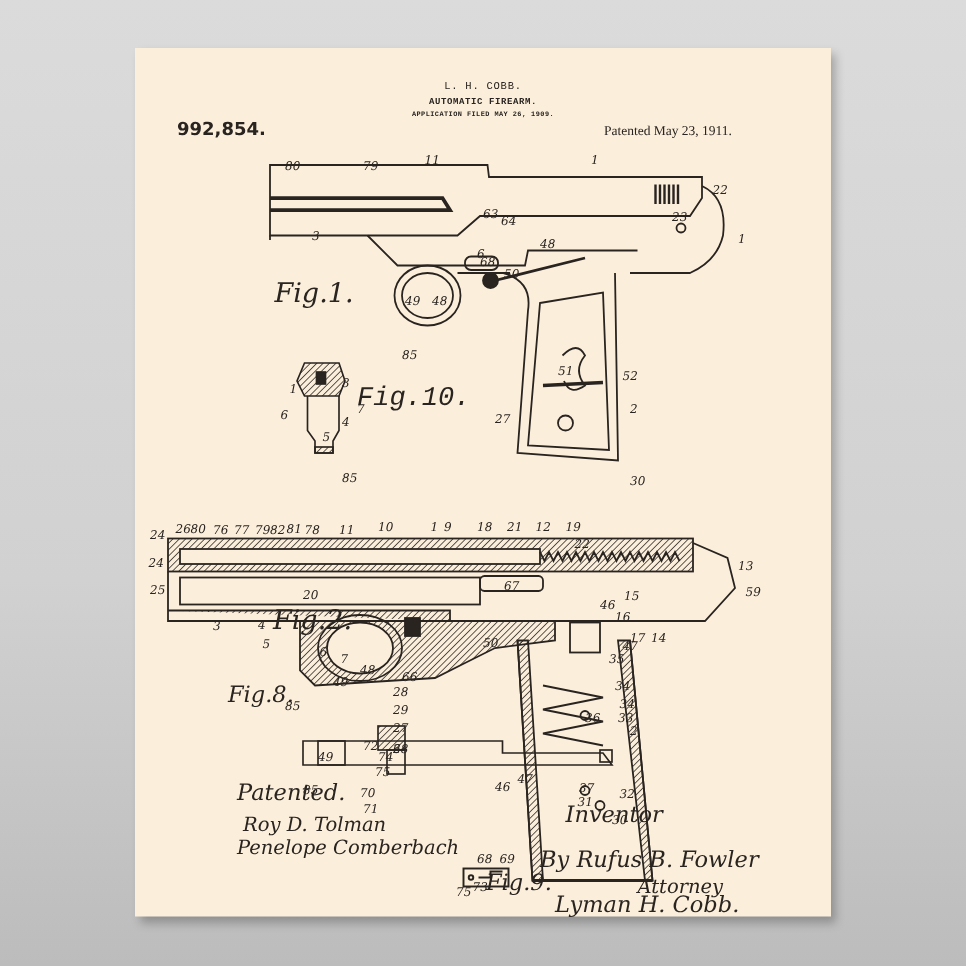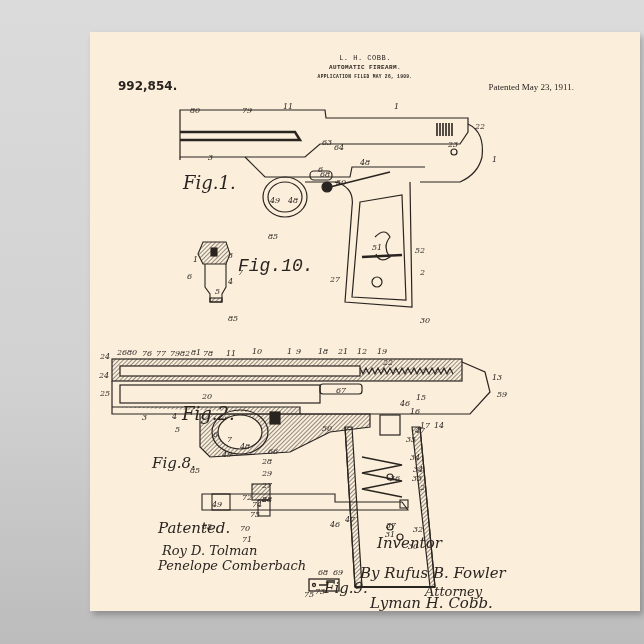--- a/index.html
+++ b/index.html
@@ -1,20 +1,20 @@
 <!DOCTYPE html>
 <html><head>
 <meta charset="utf-8">
 <style>
   html,body{margin:0;padding:0;}
   body{width:644px;height:644px;background:#d9d8d9;position:relative;overflow:hidden;
        font-family:"Liberation Serif",serif;}
   .bg-grad{position:absolute;inset:0;background:linear-gradient(180deg,#dcdbdc 0%,#d2d1d2 60%,#bdbcbd 100%);}
-  .poster{position:absolute;left:90px;top:32px;width:528px;height:579px;background:#fbefdc;
-          box-shadow:3px 4px 6px rgba(0,0,0,0.25);padding-left:22px;}
+  .poster{position:absolute;left:90px;top:32px;width:464px;height:579px;background:#fbefdc;
+          box-shadow:3px 4px 6px rgba(0,0,0,0.25);}
   .txt{position:absolute;color:#2a2420;white-space:nowrap;}
   .h-name{left:0;width:100%;text-align:center;top:22px;font-size:7px;letter-spacing:0.5px;font-family:"Liberation Mono",monospace;}
   .h-title{left:0;width:100%;text-align:center;top:32px;font-size:6px;font-weight:bold;letter-spacing:0.4px;font-family:"Liberation Mono",monospace;}
   .h-filed{left:0;width:100%;text-align:center;top:42px;font-size:4.6px;font-weight:bold;letter-spacing:0.3px;font-family:"Liberation Mono",monospace;}
   .patno{left:28px;top:47px;font-size:12px;font-weight:bold;font-family:"DejaVu Sans",sans-serif;}
   .patdate{right:66px;top:50px;font-size:9px;font-family:"Liberation Serif",serif;text-align:center;}
   .script{font-family:"DejaVu Serif",serif;font-style:italic;}
   .fig{font-size:18px;}
   .witnesses{left:68px;top:487px;font-size:15px;}
   .sig{font-size:13px;font-style:italic;}
@@ -222,21 +222,21 @@
         <text x="112" y="497">85</text>
         <text x="150" y="499">70</text>
       <text x="152" y="510">71</text>
       <text x="228" y="543">68</text>
         <text x="243" y="543">69</text>
         <text x="214" y="565">75</text>
       <text x="225" y="562">73</text>
     </g>
   </svg>
 
-  <div class="txt script fig" style="left:93px;top:140px;">Fig.1.</div>
+  <div class="txt script fig" style="left:93px;top:153px;">Fig.1.</div>
   <div class="txt script fig" style="left:148px;top:224px;font-family:Liberation Mono, monospace;">Fig.10.</div>
   <div class="txt script fig" style="left:92px;top:371px;">Fig.2.</div>
   <div class="txt script fig" style="left:62px;top:422px;font-size:15px;">Fig.8.</div>
   <div class="txt script fig" style="left:234px;top:547px;font-size:15px;">Fig.9.</div>
 
   <div class="txt script witnesses">Patented.</div>
   <div class="txt script sig" style="left:72px;top:511px;">Roy D. Tolman</div>
   <div class="txt script sig" style="left:68px;top:526px;">Penelope Comberbach</div>
 
   <div class="txt script inventor">Inventor</div>

